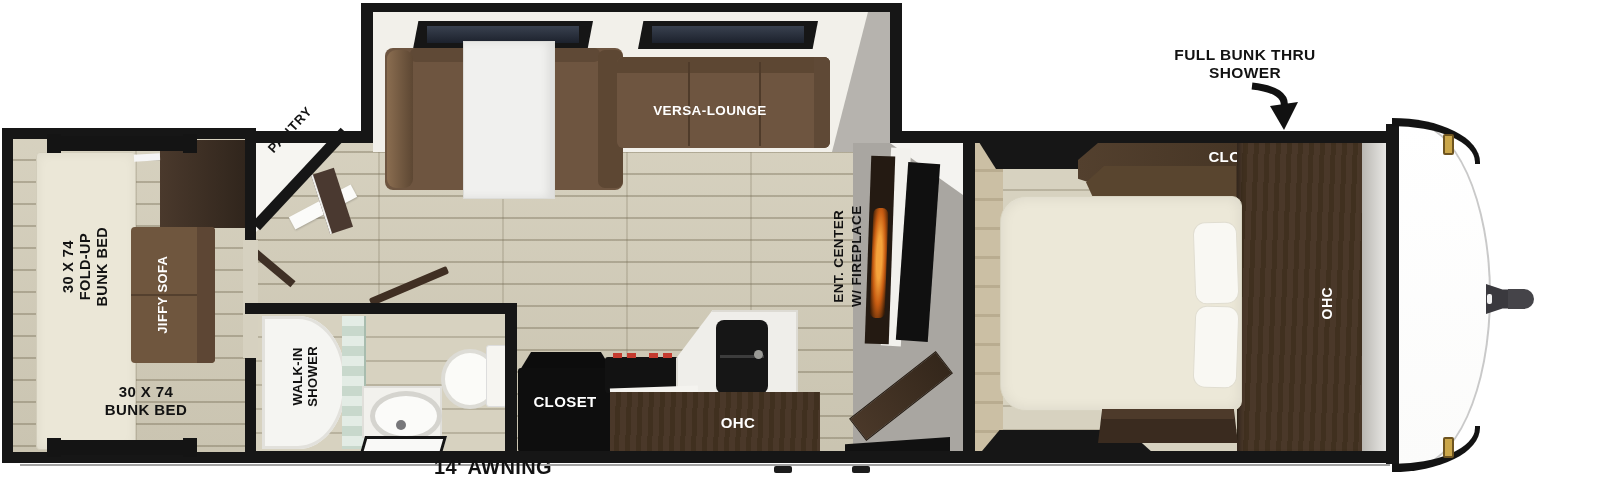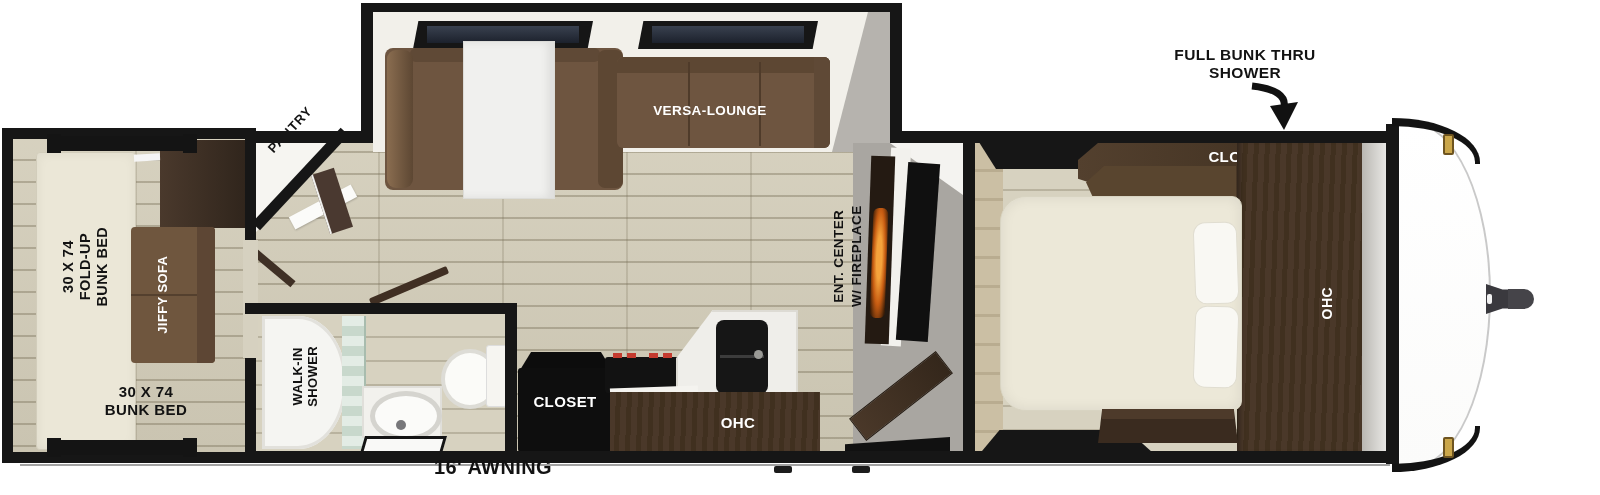--- a/index.html
+++ b/index.html
@@ -193,16 +193,16 @@
 
   <div class="abs lbl" style="left:1160px;top:46px;width:170px;font-size:15.5px;">
     <span>FULL BUNK THRU</span>
     <span>SHOWER</span>
   </div>
   <svg class="abs" style="left:1248px;top:82px;" width="54" height="50" viewBox="0 0 54 50">
     <path d="M4,4 Q40,8 36,26" fill="none" stroke="#111" stroke-width="7"></path>
     <polygon points="22,24 50,20 36,48" fill="#111"></polygon>
   </svg>
   <div class="abs lbl" style="left:413px;top:456px;width:160px;font-size:20px;">
-    <span>16' AWNING</span>
+    <span>14' AWNING</span>
   </div>
 
 </div>
 
 </body></html>

